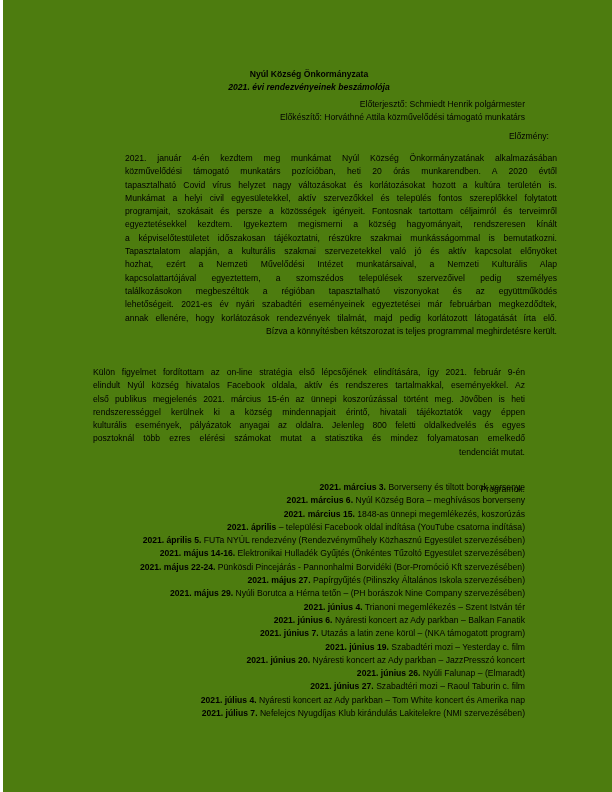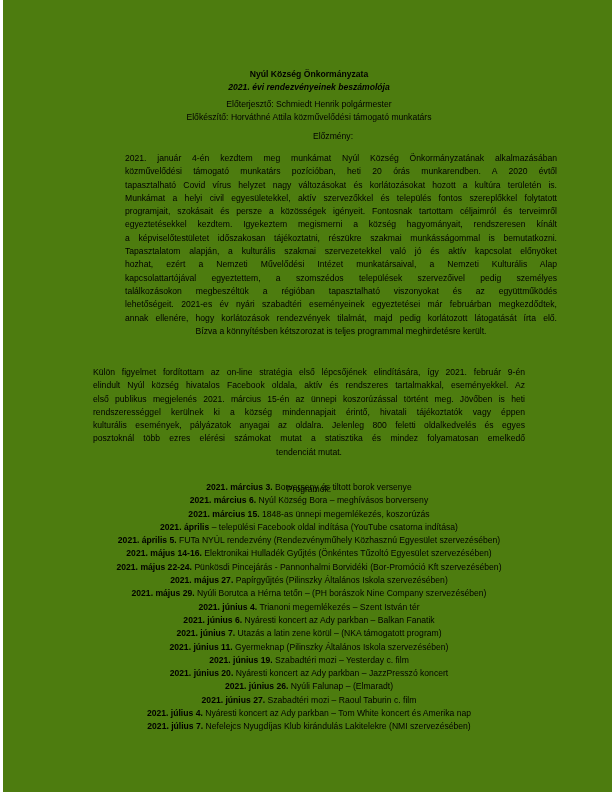--- a/index.html
+++ b/index.html
@@ -9,21 +9,21 @@
       background: #4d7c0f; color: #000000;
       font-family: "Liberation Sans", sans-serif;
       font-size: 8.6px; line-height: 13.3px;
     }
     .title { position: absolute; left: 0; width: 612px; text-align: center; font-weight: bold; font-size: 8.6px; }
     .title.t1 { top: 68px; }
     .title.t2 { top: 81px; font-style: italic; }
     .block { position: absolute; left: 90px; width: 432px; }
     .line { display: block; white-space: nowrap; height: 13.3px; }
     .just { text-align: justify; text-align-last: justify; white-space: normal; overflow: hidden; }
-    .plain { text-align: center; }
+    .plain { text-align: right; }
     .meta { top: 98px; }
     .prelabel { top: 130px; margin-left: 24px; }
     .para1 { top: 152px; margin-left: 32px; }
     .para2 { top: 366px; }
     .proglabel { top: 459px; margin-top: 24px; }
     .programs { top: 481px; }
     .prog-item b { font-weight: bold; }
   </style>
 </head>
 <body>
@@ -78,21 +78,20 @@
       <span class="line plain prog-item"><b>2021. március 15.</b> <span>1848-as ünnepi megemlékezés, koszorúzás</span></span>
       <span class="line plain prog-item"><b>2021. április</b> <span>– települési Facebook oldal indítása (YouTube csatorna indítása)</span></span>
       <span class="line plain prog-item"><b>2021. április 5.</b> <span>FUTa NYÚL rendezvény (Rendezvényműhely Közhasznú Egyesület szervezésében)</span></span>
       <span class="line plain prog-item"><b>2021. május 14-16.</b> <span>Elektronikai Hulladék Gyűjtés (Önkéntes Tűzoltó Egyesület szervezésében)</span></span>
       <span class="line plain prog-item"><b>2021. május 22-24.</b> <span>Pünkösdi Pincejárás - Pannonhalmi Borvidéki (Bor-Promóció Kft szervezésében)</span></span>
       <span class="line plain prog-item"><b>2021. május 27.</b> <span>Papírgyűjtés (Pilinszky Általános Iskola szervezésében)</span></span>
       <span class="line plain prog-item"><b>2021. május 29.</b> <span>Nyúli Borutca a Hérna tetőn – (PH borászok Nine Company szervezésében)</span></span>
       <span class="line plain prog-item"><b>2021. június 4.</b> <span>Trianoni megemlékezés – Szent István tér</span></span>
       <span class="line plain prog-item"><b>2021. június 6.</b> <span>Nyáresti koncert az Ady parkban – Balkan Fanatik</span></span>
       <span class="line plain prog-item"><b>2021. június 7.</b> <span>Utazás a latin zene körül – (NKA támogatott program)</span></span>
-      <span class="line plain prog-item"><b>2021. június 11.</b> <span>Gyermeknap (Pilinszky Általános Iskola szervezésében)</span></span>
       <span class="line plain prog-item"><b>2021. június 19.</b> <span>Szabadtéri mozi – Yesterday c. film</span></span>
       <span class="line plain prog-item"><b>2021. június 20.</b> <span>Nyáresti koncert az Ady parkban – JazzPresszó koncert</span></span>
       <span class="line plain prog-item"><b>2021. június 26.</b> <span>Nyúli Falunap – (Elmaradt)</span></span>
       <span class="line plain prog-item"><b>2021. június 27.</b> <span>Szabadtéri mozi – Raoul Taburin c. film</span></span>
       <span class="line plain prog-item"><b>2021. július 4.</b> <span>Nyáresti koncert az Ady parkban – Tom White koncert és Amerika nap</span></span>
       <span class="line plain prog-item"><b>2021. július 7.</b> <span>Nefelejcs Nyugdíjas Klub kirándulás Lakitelekre (NMI szervezésében)</span></span>
     </div>
 </div>
 
 </body></html>

